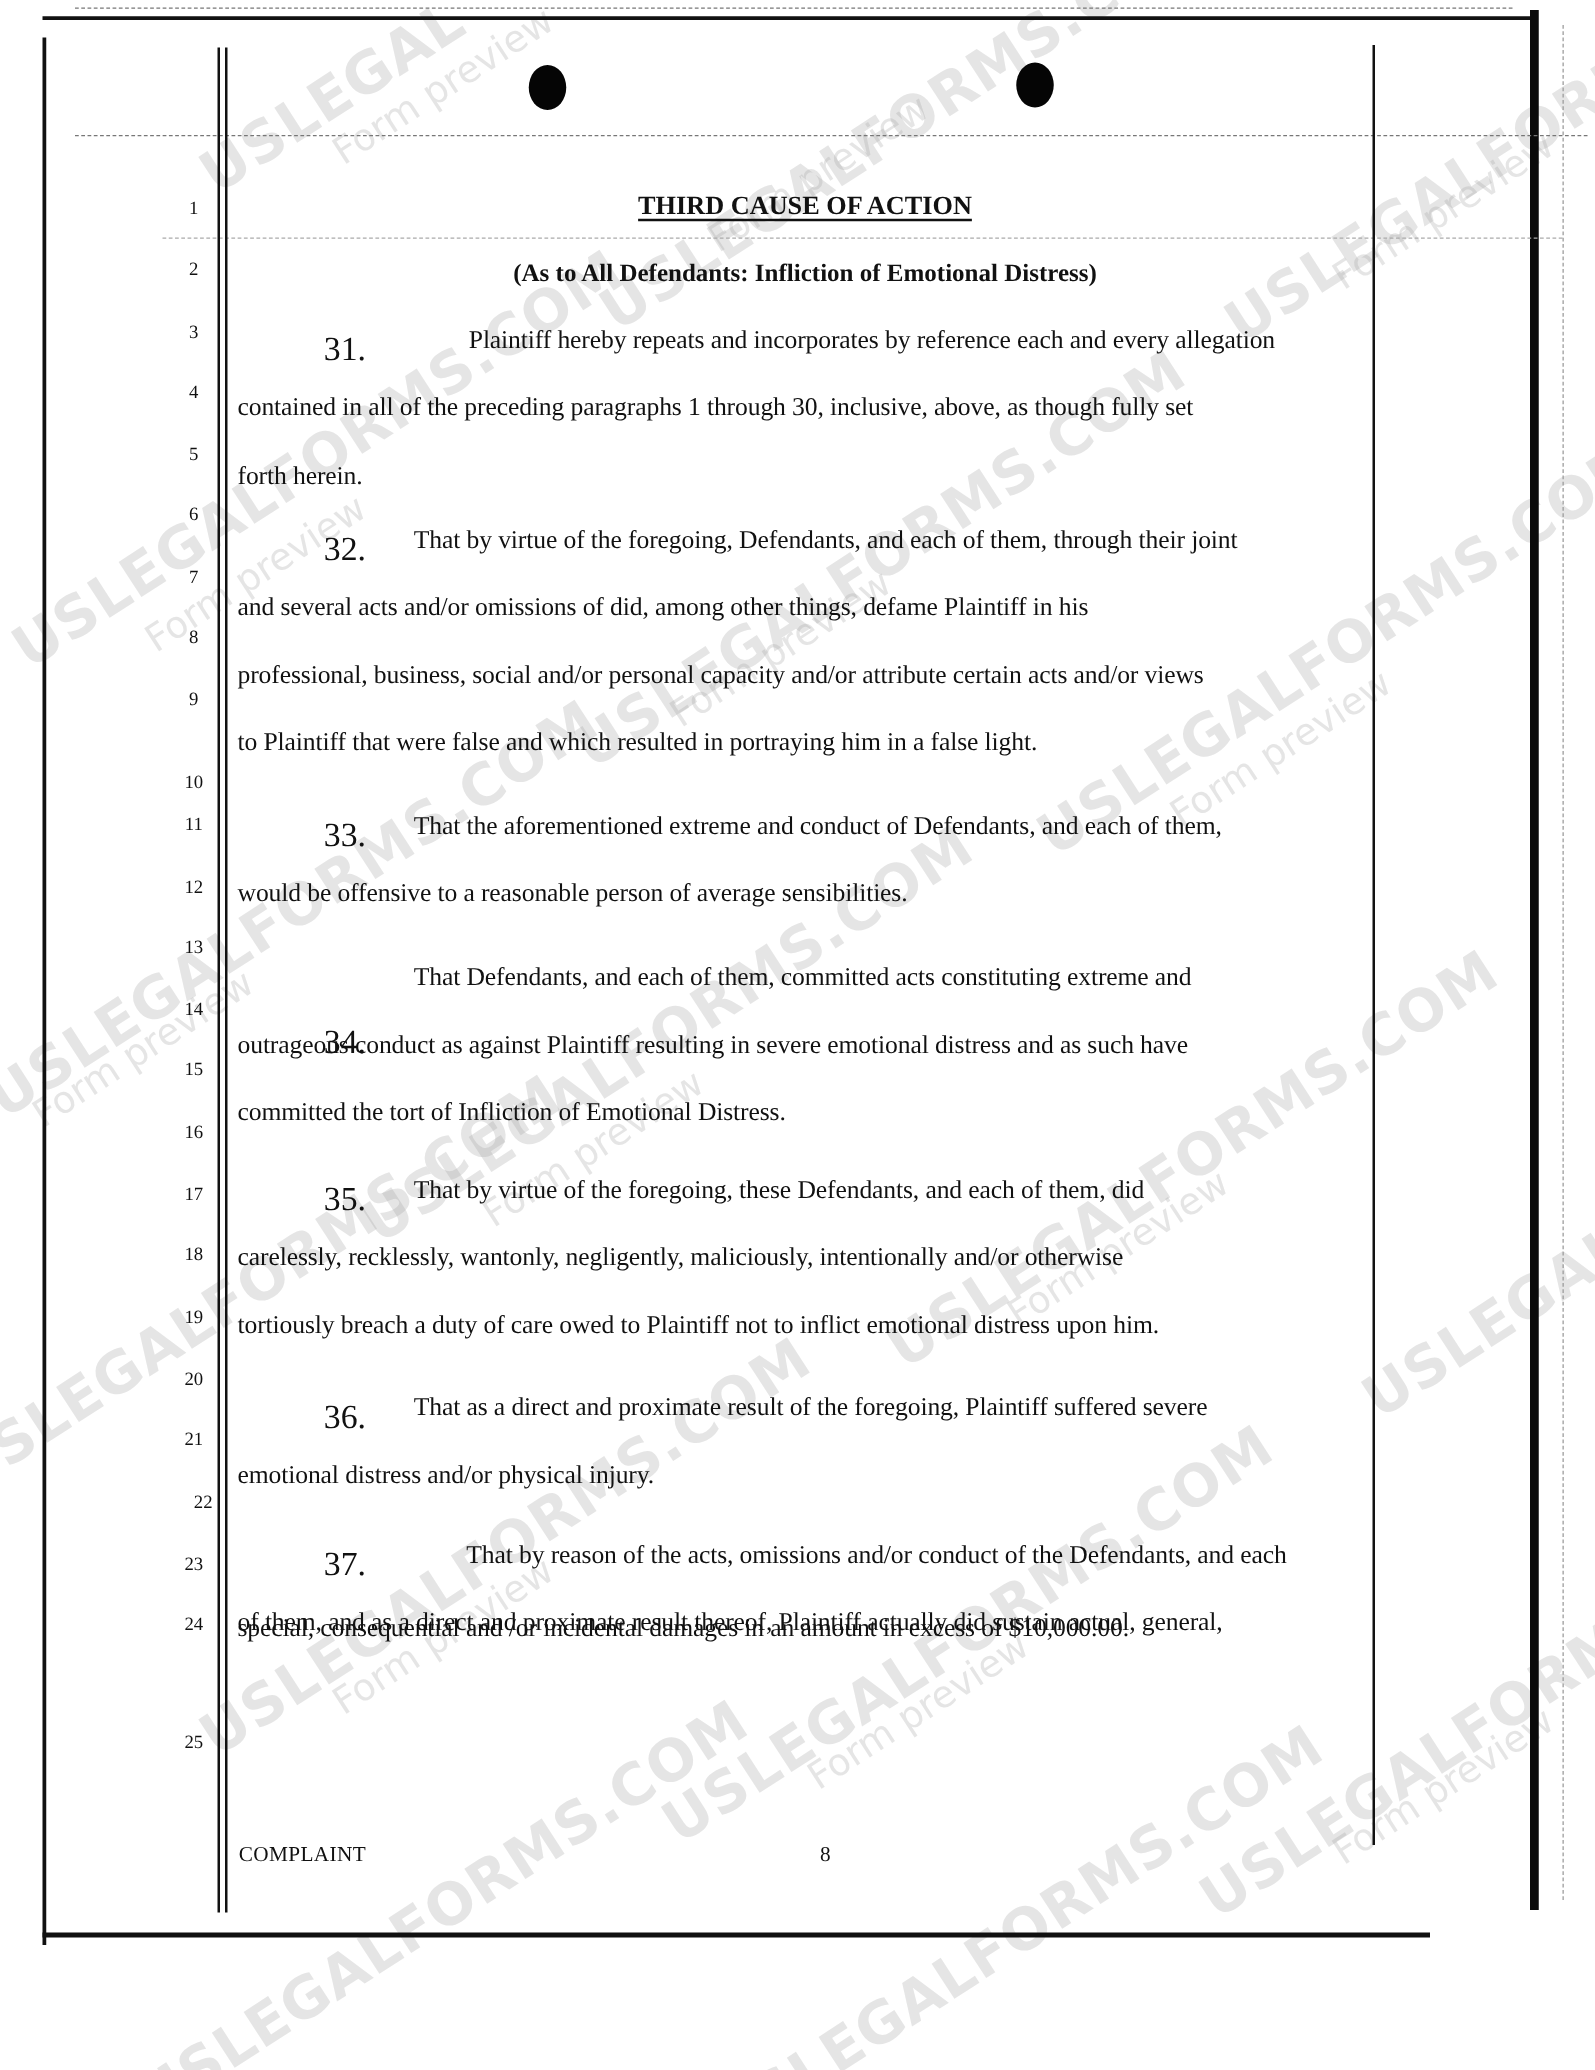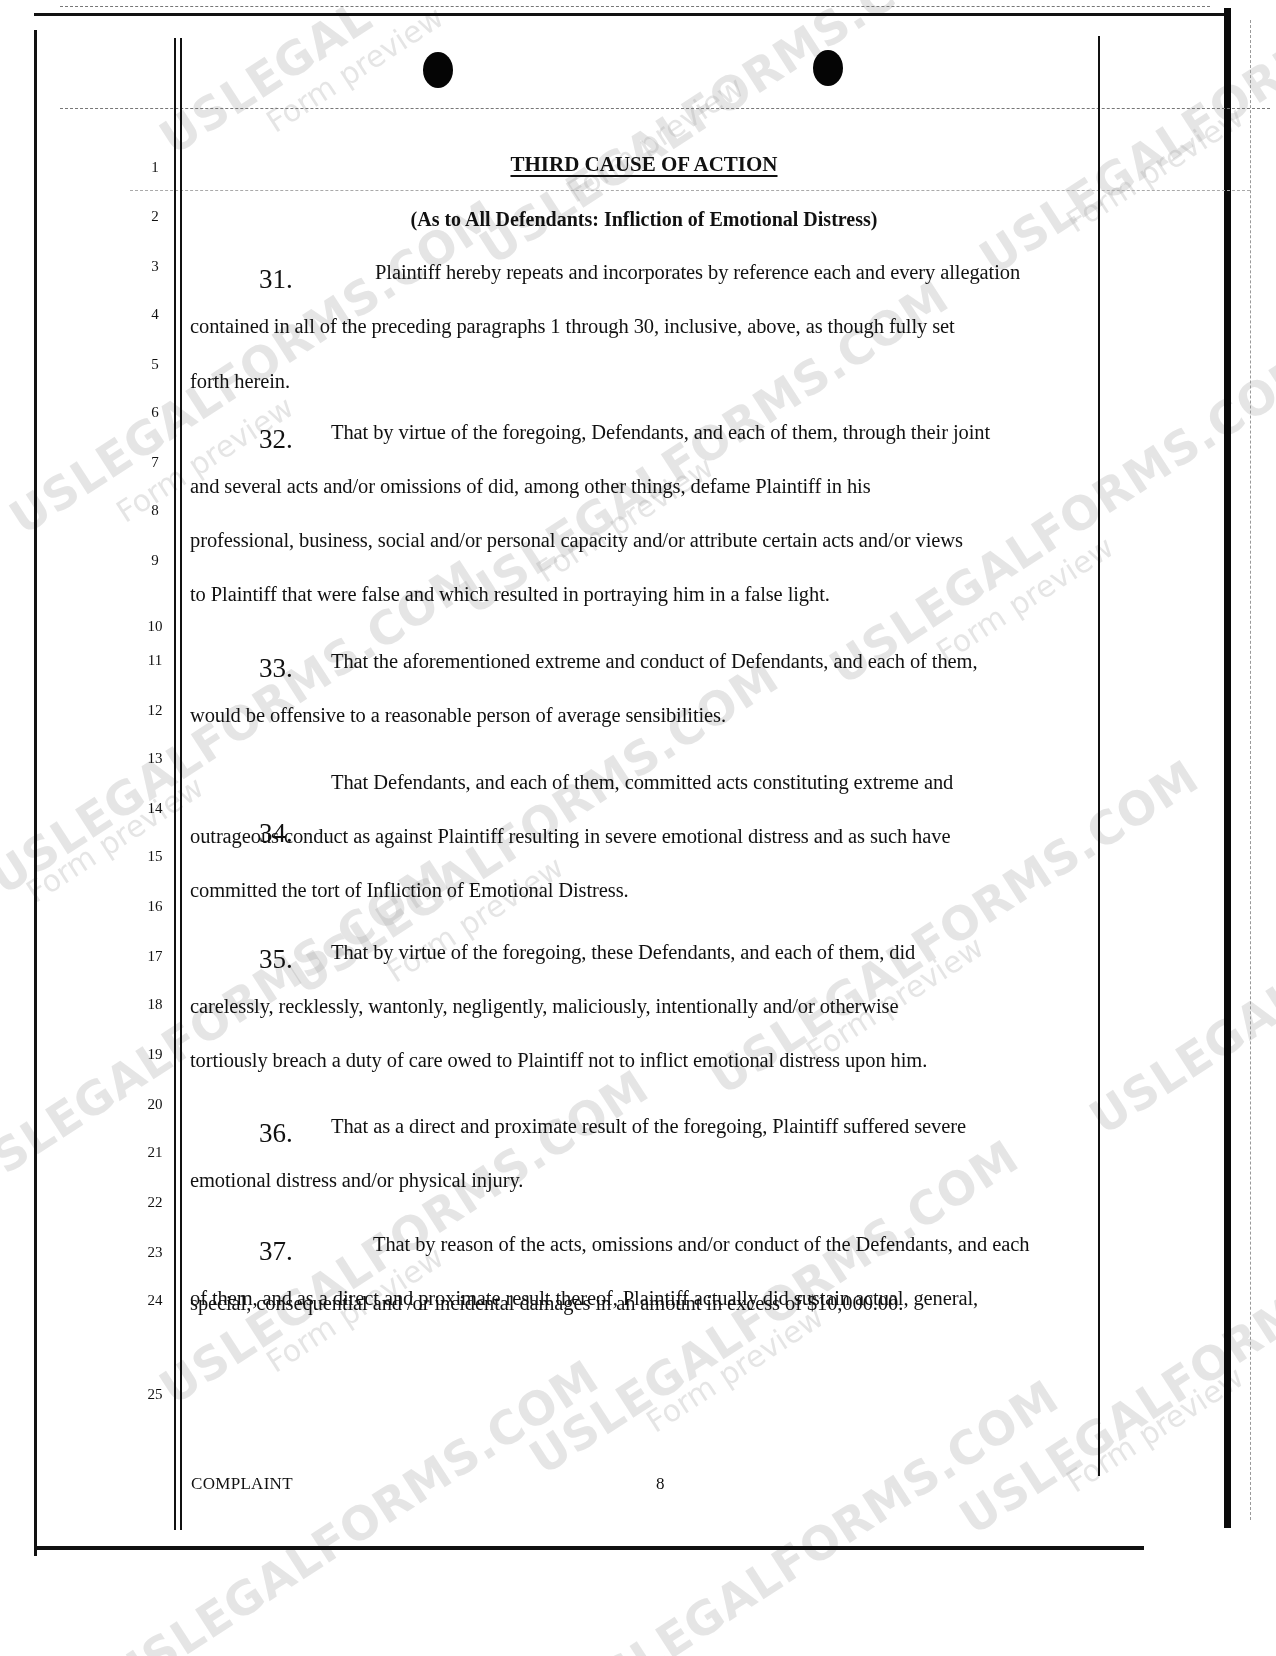--- a/index.html
+++ b/index.html
@@ -111,21 +111,21 @@
   <div class="abs line-no" style="top:702px;">12</div>
   <div class="abs line-no" style="top:750px;">13</div>
   <div class="abs line-no" style="top:800px;">14</div>
   <div class="abs line-no" style="top:848px;">15</div>
   <div class="abs line-no" style="top:898px;">16</div>
   <div class="abs line-no" style="top:948px;">17</div>
   <div class="abs line-no" style="top:996px;">18</div>
   <div class="abs line-no" style="top:1046px;">19</div>
   <div class="abs line-no" style="top:1096px;">20</div>
   <div class="abs line-no" style="top:1144px;">21</div>
-  <div class="abs line-no" style="top:1194px;">22</div>
+  <div class="abs line-no" style="top:1194px;text-align:right;">22</div>
   <div class="abs line-no" style="top:1244px;">23</div>
   <div class="abs line-no" style="top:1292px;">24</div>
   <div class="abs line-no" style="top:1342px;margin-top:44px;">25</div>
 </div>
 
 <div class="abs heading heading-1"><span>THIRD CAUSE OF ACTION</span></div>
 <div class="abs heading heading-2">(As to All Defendants: Infliction of Emotional Distress)</div>
 
 <div>
   <div class="abs para-no" style="top:264px;">31.</div>

